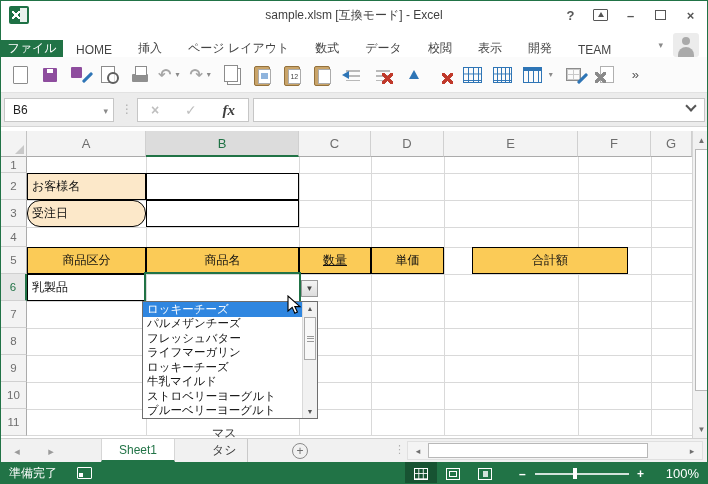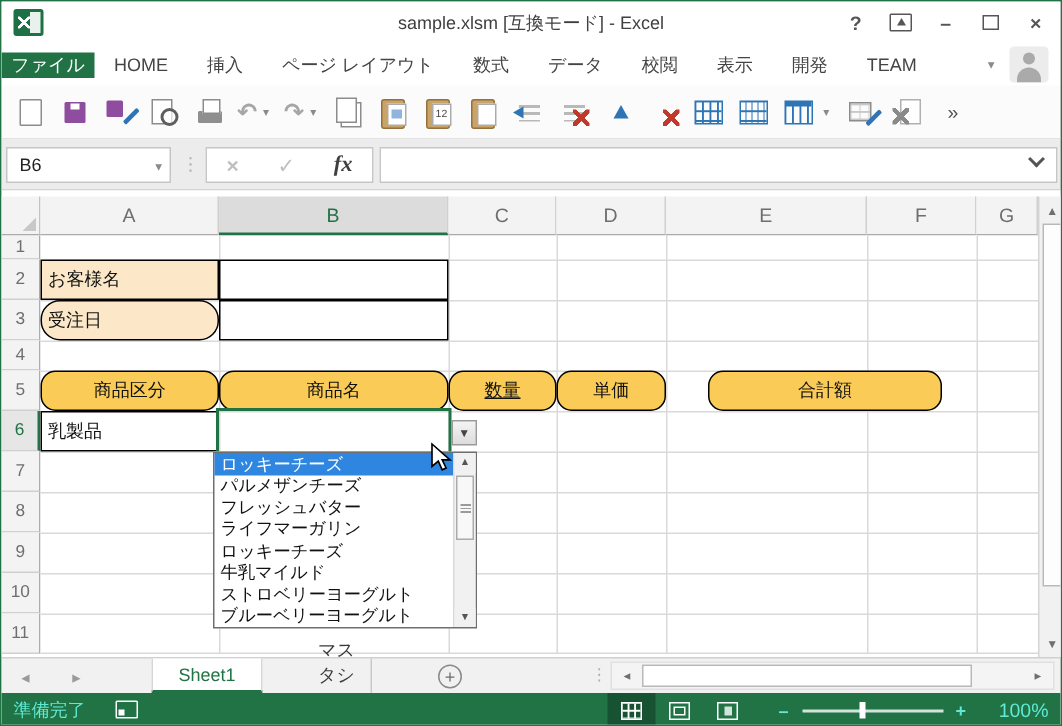--- a/index.html
+++ b/index.html
@@ -15,21 +15,21 @@
  background:linear-gradient(45deg,transparent 42%,#fff 42% 58%,transparent 58%),
  linear-gradient(-45deg,transparent 42%,#fff 42% 58%,transparent 58%);}
 .title{position:absolute;left:0;right:0;top:0;height:28px;display:flex;align-items:center;justify-content:center;font-size:12px;color:#3f3f3f;}
 .wctls{position:absolute;right:4px;top:0;height:28px;display:flex;align-items:center;gap:13px;padding-right:4px;}
 .wbtn{width:17px;height:18px;display:flex;align-items:center;justify-content:center;color:#565656;font-size:13px;font-weight:bold;}
 .ic-ribopt{position:relative;width:15px;height:12px;border:1.5px solid #565656;border-radius:1px;}
 .ic-ribopt::after{content:"";position:absolute;left:4px;top:2px;width:0;height:0;border-left:3px solid transparent;border-right:3px solid transparent;border-bottom:5px solid #565656;}
 .ic-max{width:11px;height:10px;border:1.5px solid #565656;}
 
 
-.tabrow{position:absolute;top:28px;left:0;height:28px;width:100%;display:flex;align-items:center;background:#fff;font-size:12px;color:#444;}
+.tabrow{position:absolute;top:28px;left:0;height:28px;width:100%;display:flex;align-items:flex-end;background:#fff;font-size:12px;color:#444;}
 .filetab{width:62px;background:#217346;color:#fff;display:flex;align-items:center;justify-content:center;}
 .rtab{padding:0 13px;display:flex;align-items:center;}
 .tabrow-right{margin-left:auto;display:flex;align-items:center;gap:10px;padding-right:8px;}
 .rcaret{color:#8a8a8a;font-size:9px;}
 .avatar{position:relative;width:26px;height:24px;background:#ECECEC;border-radius:3px;overflow:hidden;}
 .avatar::before{content:"";position:absolute;left:9px;top:4px;width:8px;height:8px;border-radius:50%;background:#AAAAAA;}
 .avatar::after{content:"";position:absolute;left:5px;top:14px;width:16px;height:10px;border-radius:8px 8px 0 0;background:#AAAAAA;}
 
 
 .qatrow{position:absolute;top:56px;left:0;height:36px;width:100%;background:#FBFBFB;border-bottom:1px solid #E2E2E2;display:flex;align-items:center;padding-left:7px;}
@@ -92,21 +92,21 @@
 .rh-7{top:174px;height:27px;} .rh-8{top:201px;height:27px;} .rh-9{top:228px;height:27px;}
 .rh-10{top:255px;height:27px;} .rh-11{top:282px;height:27px;}
 .rh-sel{color:#217346;background:#E6E6E6;border-right:2px solid #217346;}
 .gridbg{position:absolute;left:26px;top:30px;width:665px;height:279px;background-color:#fff;background-repeat:no-repeat;
  background-image:linear-gradient(#D9D9D9,#D9D9D9),linear-gradient(#D9D9D9,#D9D9D9),linear-gradient(#D9D9D9,#D9D9D9),linear-gradient(#D9D9D9,#D9D9D9),linear-gradient(#D9D9D9,#D9D9D9),linear-gradient(#D9D9D9,#D9D9D9),
  linear-gradient(#D9D9D9,#D9D9D9),linear-gradient(#D9D9D9,#D9D9D9),linear-gradient(#D9D9D9,#D9D9D9),linear-gradient(#D9D9D9,#D9D9D9),linear-gradient(#D9D9D9,#D9D9D9),linear-gradient(#D9D9D9,#D9D9D9),linear-gradient(#D9D9D9,#D9D9D9),linear-gradient(#D9D9D9,#D9D9D9),linear-gradient(#D9D9D9,#D9D9D9),linear-gradient(#D9D9D9,#D9D9D9),linear-gradient(#D9D9D9,#D9D9D9);
  background-position:119px 0,272px 0,344px 0,417px 0,551px 0,624px 0, 0 16px,0 43px,0 70px,0 90px,0 117px,0 144px,0 171px,0 198px,0 225px,0 252px,0 278px;
  background-size:1px 100%,1px 100%,1px 100%,1px 100%,1px 100%,1px 100%, 100% 1px,100% 1px,100% 1px,100% 1px,100% 1px,100% 1px,100% 1px,100% 1px,100% 1px,100% 1px,100% 1px;}
 .cell{position:absolute;display:flex;align-items:center;font-size:12px;color:#111;border:1px solid #000;}
 .tan{background:#FCE8C9;padding-left:4px;}
-.gold{background:#FBCB57;justify-content:center;border-radius:10px;}
+.gold{background:#FBCB57;justify-content:center;}
 .whitecell{background:#fff;}
 .cA2{left:26px;top:46px;width:119px;height:27px;}
 .cA3{left:26px;top:73px;width:119px;height:27px;border-radius:13px;}
 .cB2{left:145px;top:46px;width:153px;height:27px;}
 .cB3{left:145px;top:73px;width:153px;height:27px;}
 .cA5{left:26px;top:120px;width:119px;height:27px;}
 .cB5{left:145px;top:120px;width:153px;height:27px;}
 .cC5{left:298px;top:120px;width:72px;height:27px;text-decoration:underline;}
 .cD5{left:370px;top:120px;width:73px;height:27px;}
 .cE5{left:443px;top:120px;width:156px;height:27px;margin-left:28px;}
@@ -137,21 +137,21 @@
 .stab1{position:absolute;left:100px;top:0;height:23px;width:74px;background:#fff;border-left:1px solid #D6D6D6;border-right:1px solid #D6D6D6;border-bottom:2px solid #217346;color:#217346;display:flex;align-items:center;justify-content:center;}
 .stab2{position:absolute;left:175px;top:0;height:23px;width:72px;color:#3A3A3A;display:flex;align-items:center;justify-content:center;border-right:1px solid #C9C9C9;padding-left:36px;}
 .addsheet{position:absolute;left:291px;top:4px;width:16px;height:16px;border:1px solid #8A8A8A;border-radius:50%;color:#6E6E6E;font-size:12px;display:flex;align-items:center;justify-content:center;line-height:0;}
 .hsplit{position:absolute;left:393px;top:4px;color:#B0B0B0;font-size:11px;}
 .hscroll{position:absolute;left:406px;top:2px;width:296px;height:19px;background:#F4F4F4;border:1px solid #E0E0E0;}
 .hs-left,.hs-right{position:absolute;top:1px;width:16px;height:15px;display:flex;align-items:center;justify-content:center;font-size:9px;color:#6F6F6F;}
 .hs-left{left:2px;} .hs-right{right:2px;}
 .hs-thumb{position:absolute;left:20px;top:1px;width:220px;height:15px;background:#FFF;border:1px solid #B8B8B8;}
 
 
-.statusbar{position:absolute;top:461px;left:0;width:100%;height:23px;background:#217346;color:#5eead4;font-size:12px;}
+.statusbar{position:absolute;top:461px;left:0;width:100%;height:23px;background:#217346;color:#ffffff;font-size:12px;}
 .sb-mode{position:absolute;left:8px;top:0;height:23px;display:flex;align-items:center;}
 .sb-macro{position:absolute;left:76px;top:5px;width:15px;height:12px;border:1px solid #fff;border-radius:1px;}
 .sb-macro::after{content:"";position:absolute;left:1px;bottom:1px;width:4px;height:4px;background:#fff;}
 .sb-views{position:absolute;left:404px;top:0;height:23px;display:flex;}
 .vbtn{width:32px;height:23px;display:flex;align-items:center;justify-content:center;}
 .vbtn.active{background:rgba(0,0,0,.28);}
 .vi-grid{width:14px;height:12px;border:1px solid #fff;background-image:linear-gradient(#fff 1px,transparent 1px),linear-gradient(90deg,#fff 1px,transparent 1px);background-size:4.4px 5.2px;background-position:-1px -1px;}
 .vi-layout{position:relative;width:14px;height:12px;border:1px solid #fff;}
 .vi-layout::after{content:"";position:absolute;left:2px;top:2px;right:2px;bottom:2px;border:1px solid #fff;}
 .vi-break{position:relative;width:14px;height:12px;border:1px solid #fff;}

